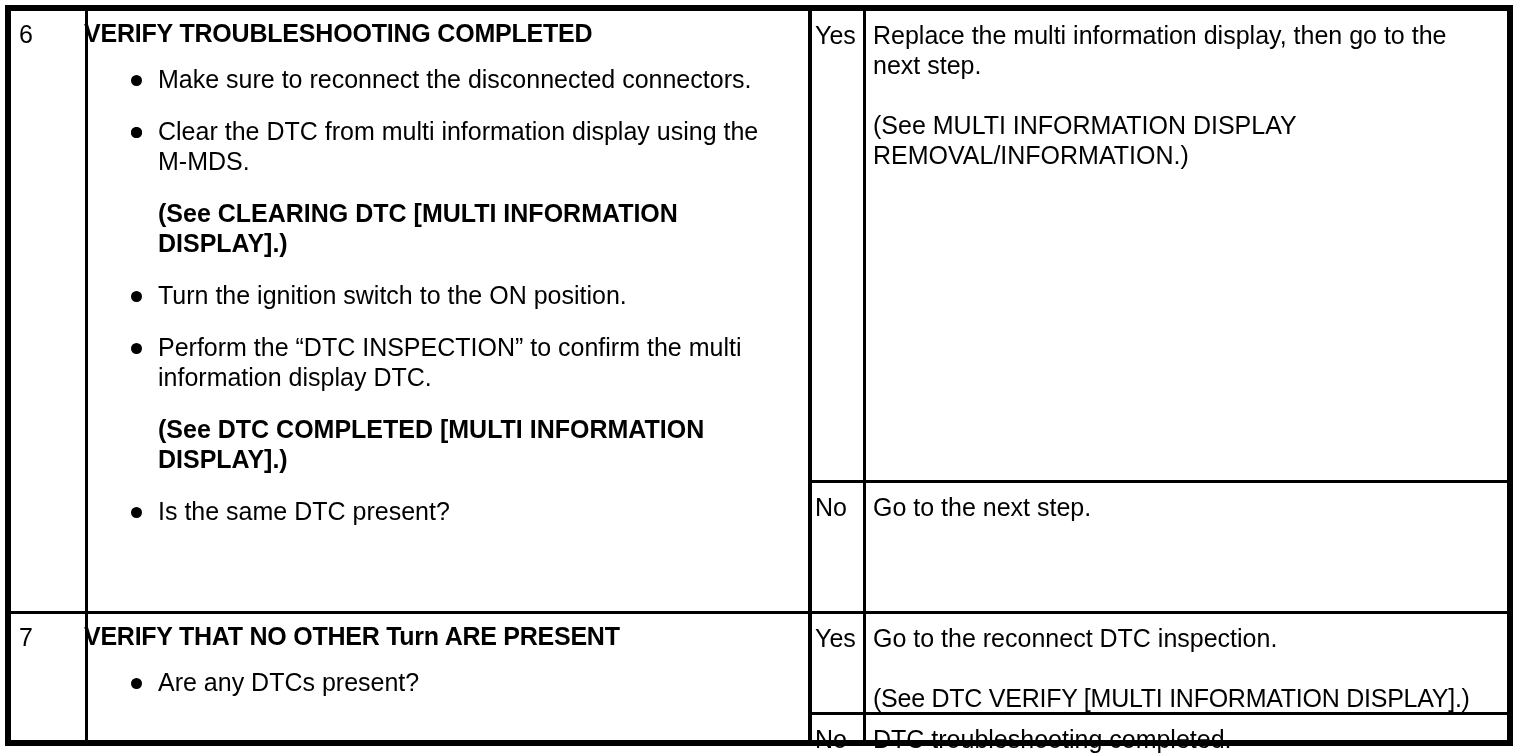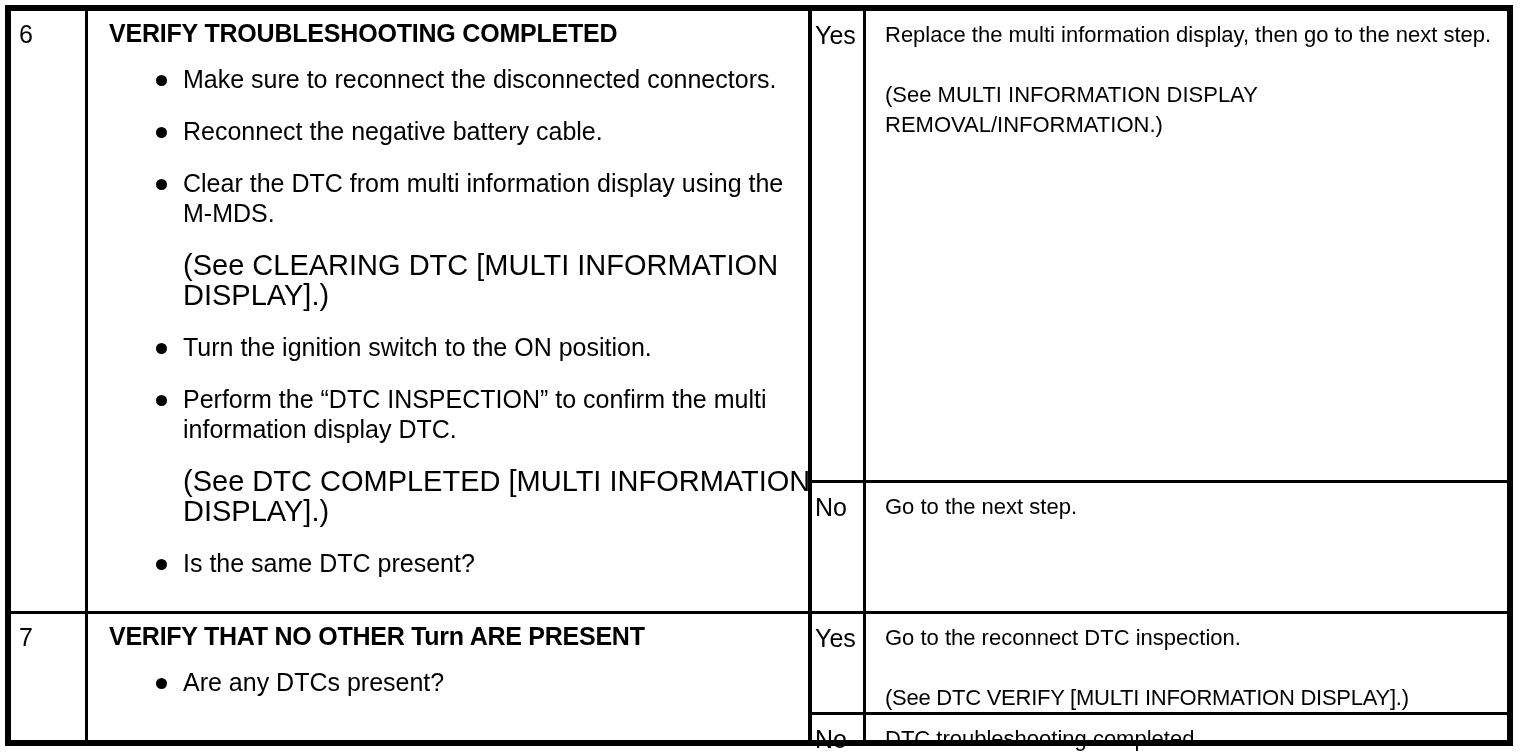--- a/index.html
+++ b/index.html
@@ -68,21 +68,21 @@
 
   .step-no {
     left: 0;
     width: 74px;
     padding: 8px 0 0 8px;
     font-size: 25px;
     line-height: 30px;
   }
 
   .proc {
-    left: 92px;
+    left: 67px;
     width: 723px;
     padding: 7px 14px 0 6px;
   }
 
   .yn {
     left: 797px;
     width: 61px;
     padding: 9px 0 0 7px;
     font-size: 25px;
     line-height: 30px;
@@ -133,30 +133,30 @@
     position: absolute;
     left: 47px;
     top: 11px;
     width: 11px;
     height: 11px;
     border-radius: 50%;
     background: #000;
   }
 
   .subnote {
-    font-size: 29px;
+    font-size: 25px;
     line-height: 30px;
     padding-left: 74px;
     margin-top: 22px;
+    font-weight: bold;
   }
 
   .act-line {
-    font-size: 22px;
-    line-height: 30px;
-    margin-left: 12px;
+    font-size: 25px;
+    line-height: 30px;
   }
   .act-line.spaced { margin-top: 30px; }
 
   .tight { letter-spacing: -0.25px; }
 </style>
 </head>
 <body>
 
 <div class="ts-table">
   <div class="ts-inner">
@@ -176,21 +176,20 @@
     <div class="cell proc r6">
       <div class="proc-title">VERIFY TROUBLESHOOTING COMPLETED</div>
 
       <ul class="bullets">
         <li class="first">
           <span class="dot"></span>
           <span>Make sure to reconnect the disconnected connectors.</span>
         </li>
         <li>
           <span class="dot"></span>
-          <span>Reconnect the negative battery cable.</span>
         </li>
         <li>
           <span class="dot"></span>
           <span>Clear the DTC from multi information display using the M-MDS.</span>
         </li>
       </ul>
 
       <div class="subnote">
         <div>(See CLEARING DTC [MULTI INFORMATION</div>
         <div>DISPLAY].)</div>

